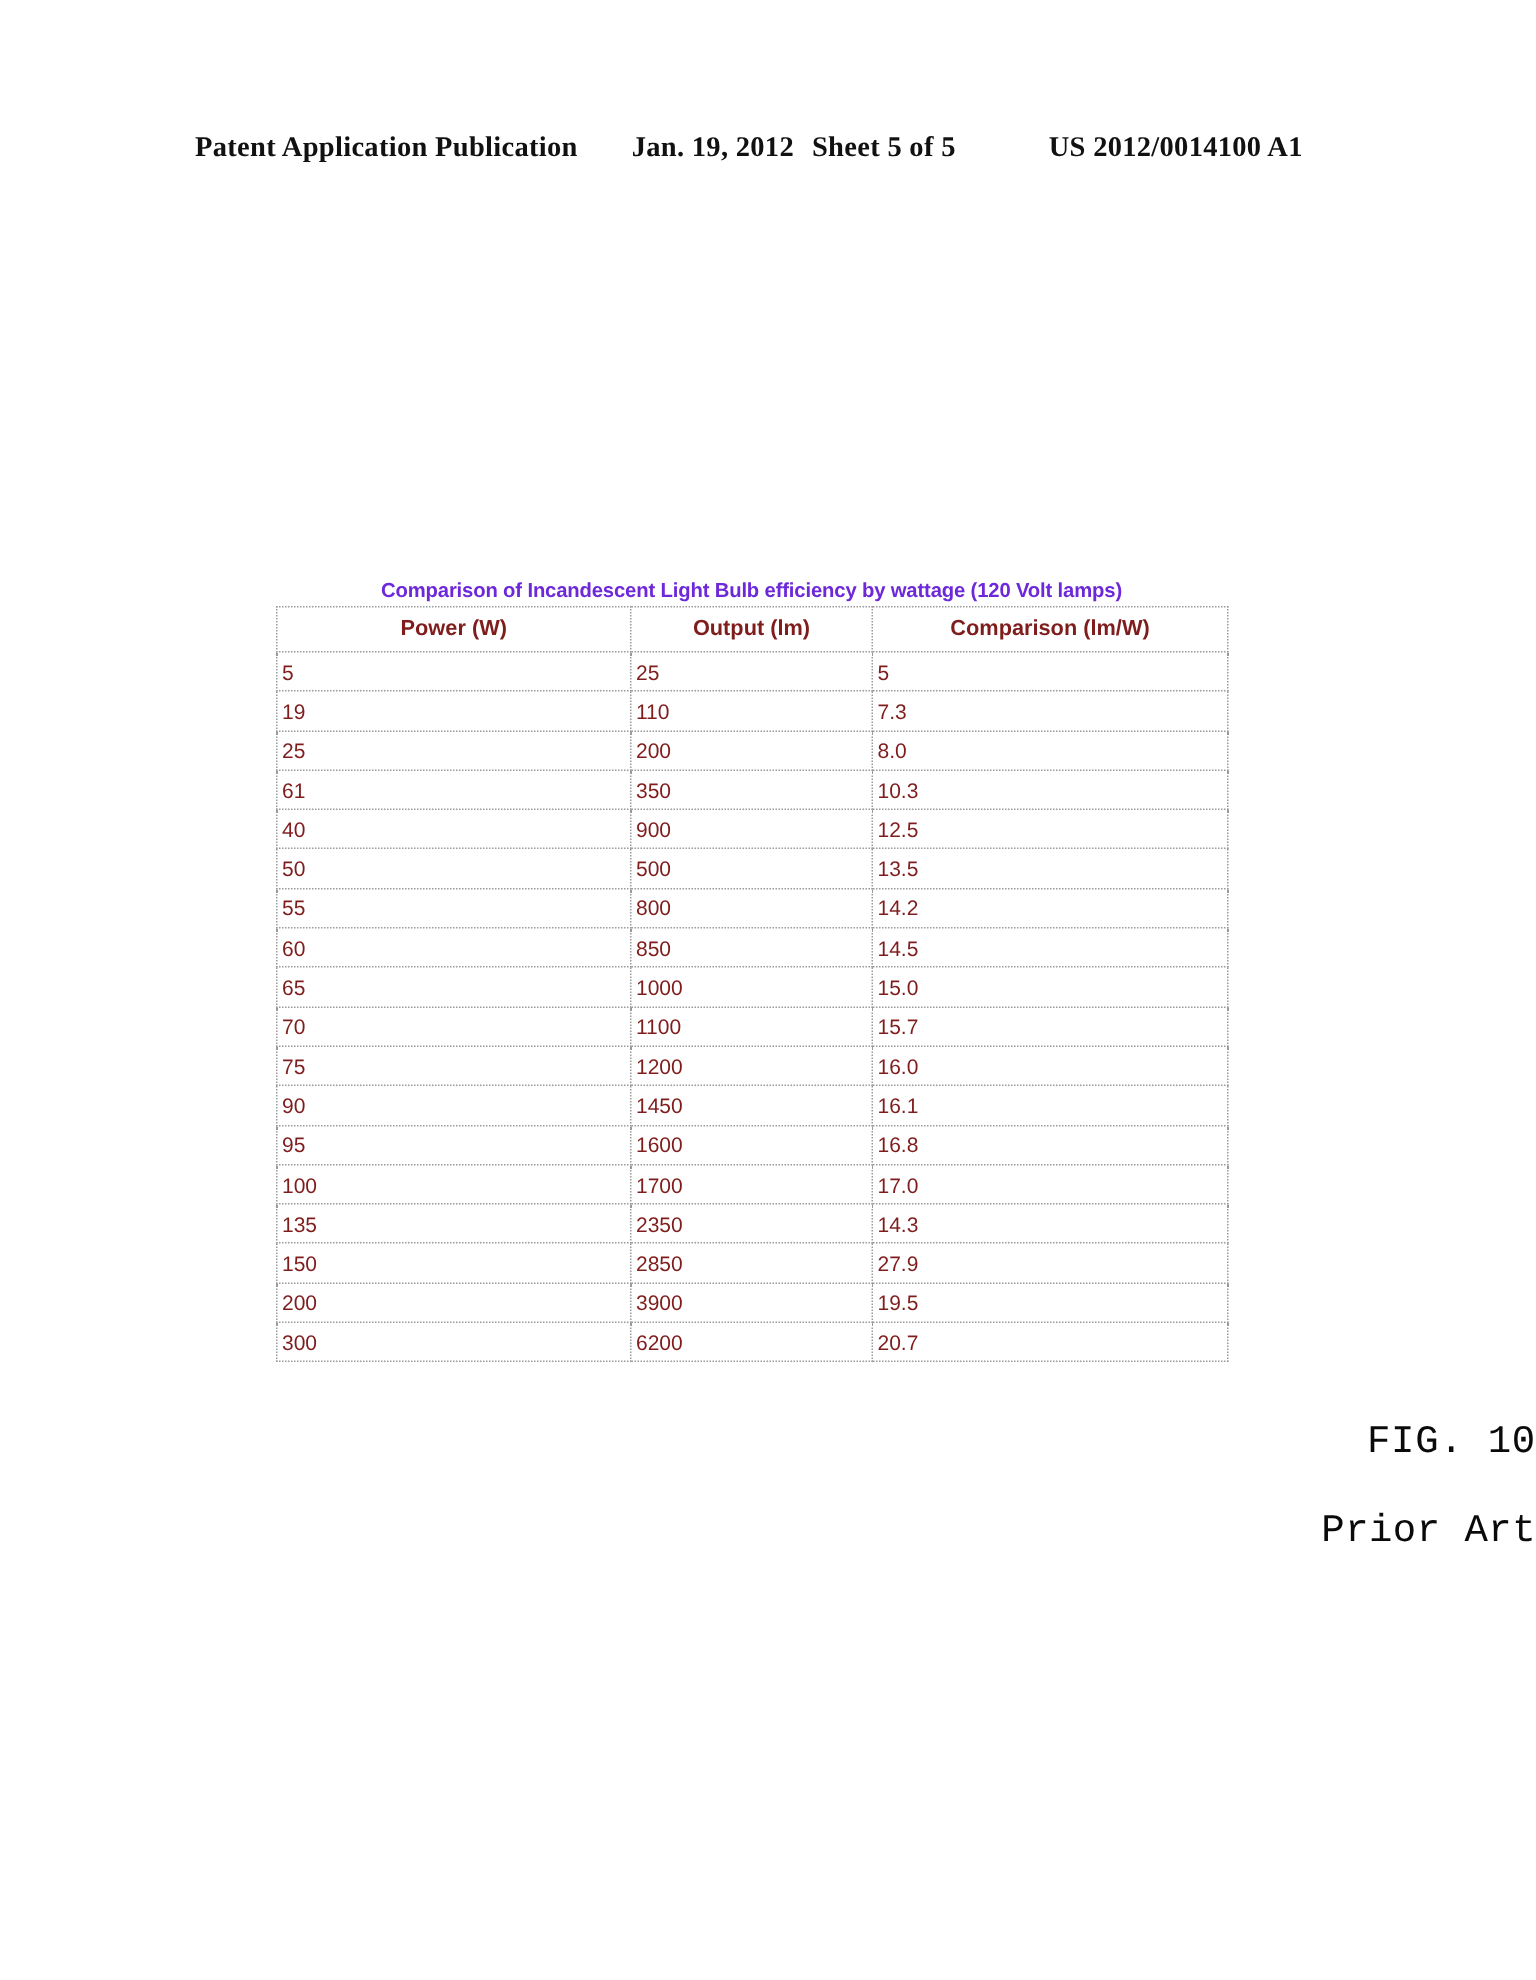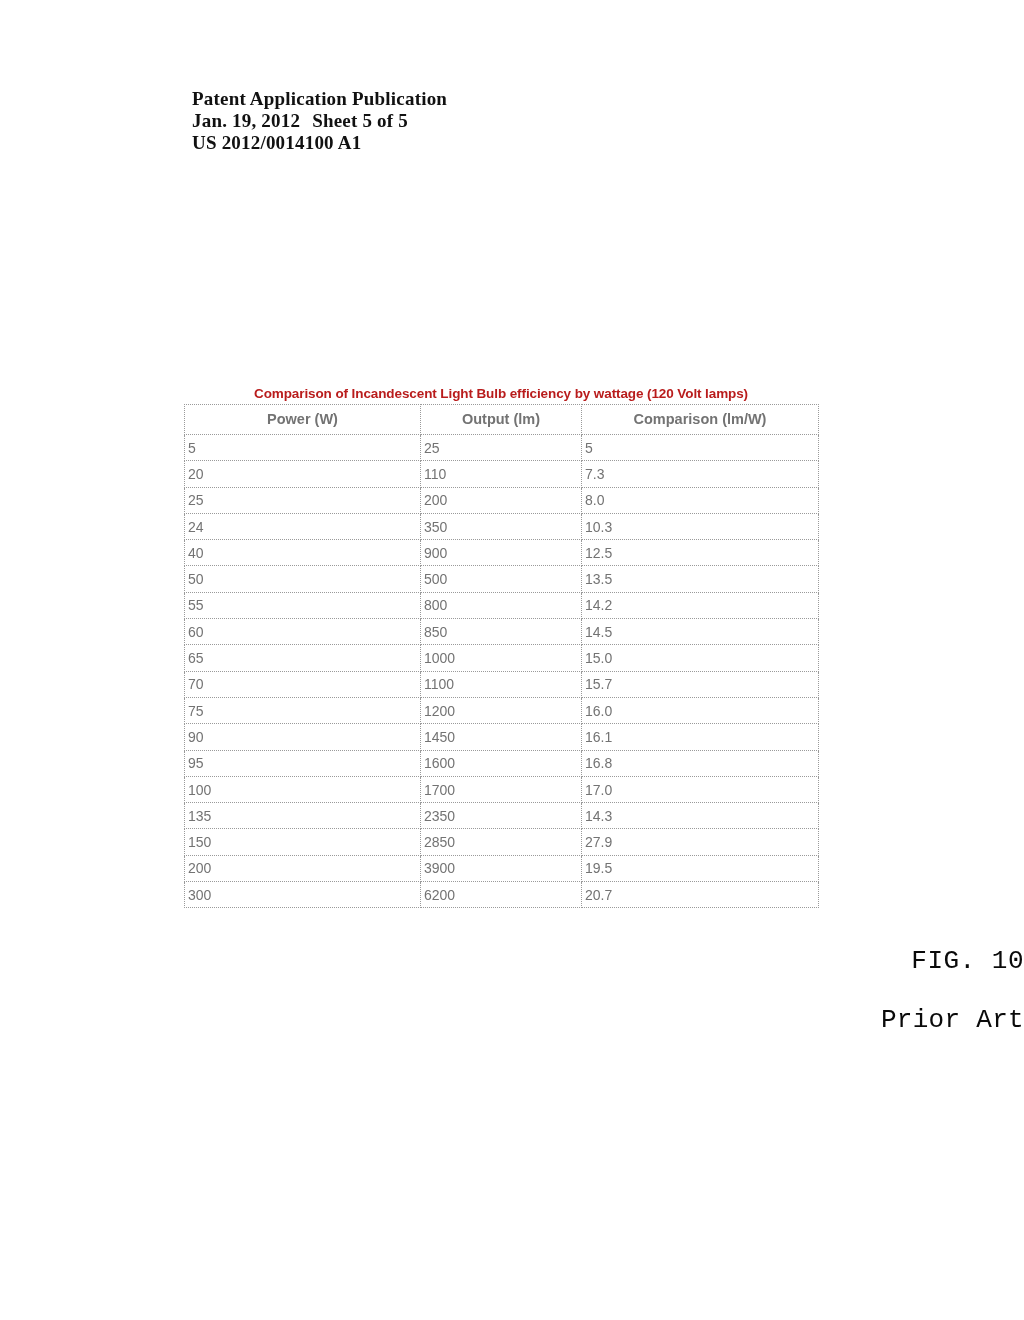--- a/index.html
+++ b/index.html
@@ -24,53 +24,52 @@
     left: 130px;
     width: 764px;
     display: flex;
     align-items: baseline;
     font-family: "Liberation Serif", serif;
     font-weight: bold;
     font-size: 19px;
     letter-spacing: 0.2px;
     white-space: nowrap;
     color: #111;
-    flex-direction: column;
   }
   .hdr-pub      { flex: 0 0 auto; }
   .hdr-mid      { flex: 0 0 auto; margin-left: 36px; }
   .hdr-date     { margin-right: 12px; }
   .hdr-num      { flex: 0 0 auto; margin-left: 62px; }
 
   
   .figure-block {
     position: absolute;
     left: 184px;
     top: 386px;
     width: 634px;
   }
 
   .table-title {
     font-family: "Liberation Sans", sans-serif;
     font-weight: bold;
     font-size: 13.5px;
     text-align: center;
     letter-spacing: -0.1px;
-    color: #b91c1c;
+    color: #6d28d9;
     padding-bottom: 3px;
     white-space: nowrap;
   }
 
   
   table.data-table {
     border-collapse: collapse;
     width: 634px;
     table-layout: fixed;
     font-size: 14px;
-    color: #737373;
+    color: #7f1d1d;
   }
   table.data-table,
   table.data-table th,
   table.data-table td {
     border: 1px dotted #9a9a9a;
   }
   table.data-table th,
   table.data-table td {
     padding: 0 0 0 3px;
     vertical-align: middle;
@@ -143,31 +142,31 @@
         <th>Comparison (lm/W)</th>
       </tr>
     </thead>
     <tbody id="table-body">
       <tr>
         <td>5</td>
         <td>25</td>
         <td>5</td>
       </tr>
       <tr>
-        <td>20</td>
+        <td>19</td>
         <td>110</td>
         <td>7.3</td>
       </tr>
       <tr>
         <td>25</td>
         <td>200</td>
         <td>8.0</td>
       </tr>
       <tr>
-        <td>24</td>
+        <td>61</td>
         <td>350</td>
         <td>10.3</td>
       </tr>
       <tr>
         <td>40</td>
         <td>900</td>
         <td>12.5</td>
       </tr>
       <tr>
         <td>50</td>

